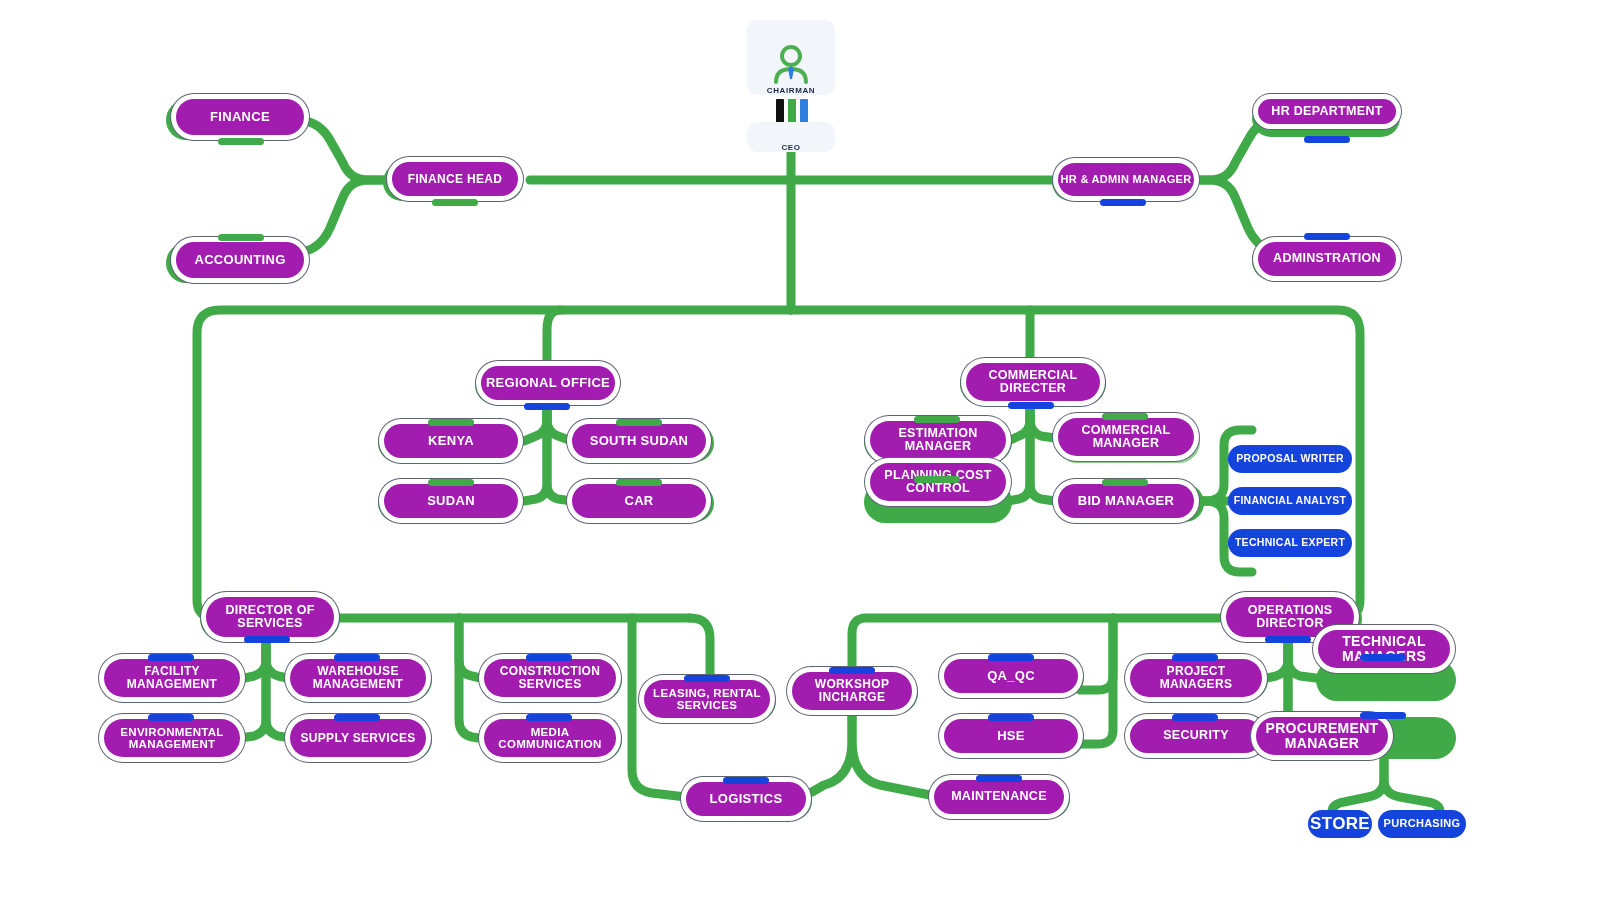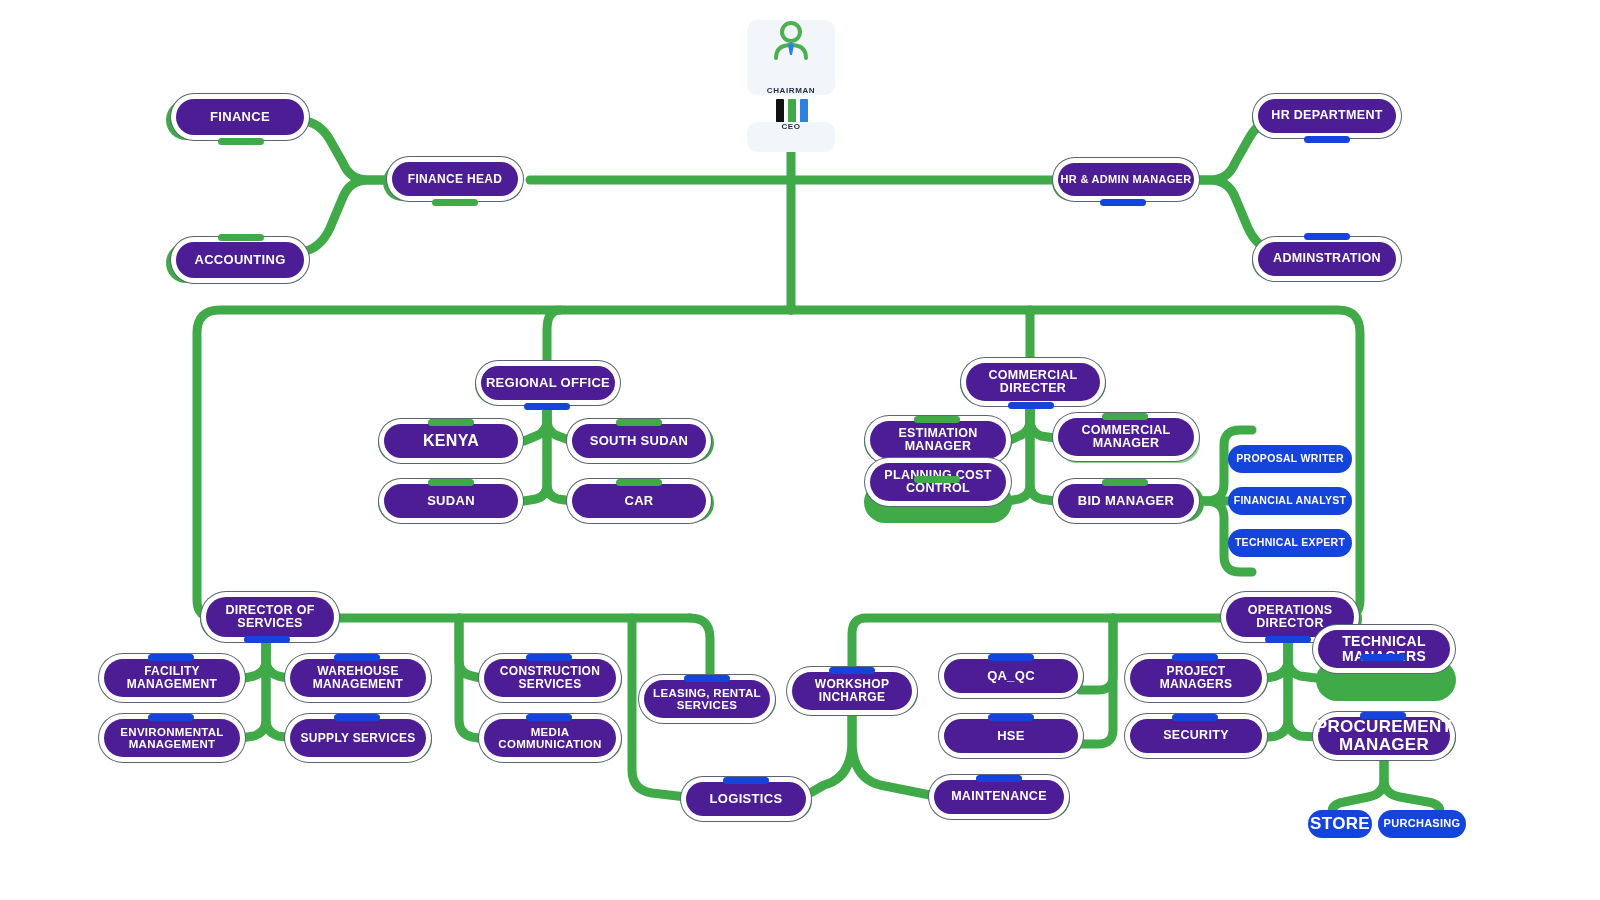--- a/index.html
+++ b/index.html
@@ -9,37 +9,37 @@
   
   #wires{position:absolute;left:0;top:0;width:1600px;height:900px;}
 
   
   .node{position:absolute;box-sizing:border-box;display:flex;align-items:center;
         justify-content:center;text-align:center;color:#ffffff;
         font-weight:700;letter-spacing:.3px;line-height:1.08;
         text-transform:uppercase;z-index:5;}
 
   
-  .pill{background:#4c1d95;border-radius:999px;
+  .pill{background:#a21caf;border-radius:999px;
         box-shadow:0 0 0 5px #ffffff, 0 0 0 6px #5c6472;}
   
   .plain{background:#1544dd;border-radius:999px;}
 
   
   .halo{position:absolute;border-radius:999px;background:#3faa47;z-index:3;}
   .halo.lite{background:#8fd38f;}
 
   
   .bar{position:absolute;height:7px;border-radius:4px;z-index:7;}
   .bar.green{background:#3faa47;}
   .bar.blue{background:#1544dd;}
 
   
   .card{position:absolute;background:#f2f6fb;border-radius:10px;z-index:6;
-        display:flex;flex-direction:column;align-items:center;justify-content:space-between;}
+        display:flex;flex-direction:column;align-items:center;justify-content:flex-end;}
   .card .cap{font-size:8px;font-weight:700;color:#1f2a44;letter-spacing:.6px;}
   .flagbars{position:absolute;z-index:6;display:flex;gap:4px;align-items:flex-end;}
   .flagbars i{display:block;width:8px;height:32px;border-radius:1px;}
 </style>
 </head>
 <body>
 
 <div id="stage">
 
   <svg id="wires" viewBox="0 0 1600 900">
@@ -135,21 +135,21 @@
   </div>
   <div class="bar green" style="left:218px;top:234px;width:46px;"></div>
 
   <div class="halo" style="left:383px;top:163px;width:140px;height:38px;"></div>
   <div class="node pill" style="left:392px;top:162px;width:126px;height:34px;font-size:12px;">
     <span>FINANCE HEAD</span>
   </div>
   <div class="bar green" style="left:432px;top:199px;width:46px;"></div>
 
   <div class="halo" style="left:1252px;top:99px;width:148px;height:38px;"></div>
-  <div class="node pill" style="left:1258px;top:99px;width:138px;height:34px;font-size:12.5px;align-items:center;">
+  <div class="node pill" style="left:1258px;top:99px;width:138px;height:25px;font-size:12.5px;align-items:center;">
     <span>HR DEPARTMENT</span>
   </div>
   <div class="bar blue" style="left:1304px;top:136px;width:46px;"></div>
 
   <div class="halo" style="left:1252px;top:242px;width:148px;height:38px;"></div>
   <div class="node pill" style="left:1258px;top:242px;width:138px;height:34px;font-size:12.5px;">
     <span>ADMINSTRATION</span>
   </div>
   <div class="bar blue" style="left:1304px;top:233px;width:46px;"></div>
 
@@ -159,21 +159,21 @@
   </div>
   <div class="bar blue" style="left:1100px;top:199px;width:46px;"></div>
 
   <div class="halo" style="left:475px;top:366px;width:144px;height:38px;"></div>
   <div class="node pill" style="left:481px;top:366px;width:134px;height:34px;font-size:13px;">
     <span>REGIONAL OFFICE</span>
   </div>
   <div class="bar blue" style="left:524px;top:403px;width:46px;"></div>
 
   <div class="halo" style="left:378px;top:424px;width:144px;height:38px;"></div>
-  <div class="node pill" style="left:384px;top:424px;width:134px;height:34px;font-size:16px;">
+  <div class="node pill" style="left:384px;top:424px;width:134px;height:34px;font-size:13px;">
     <span>KENYA</span>
   </div>
   <div class="bar green" style="left:428px;top:419px;width:46px;"></div>
 
   <div class="halo" style="left:570px;top:424px;width:144px;height:38px;"></div>
   <div class="node pill" style="left:572px;top:424px;width:134px;height:34px;font-size:13px;">
     <span>SOUTH SUDAN</span>
   </div>
   <div class="bar green" style="left:616px;top:419px;width:46px;"></div>
 
@@ -325,21 +325,21 @@
   </div>
   <div class="bar blue" style="left:1360px;top:654px;width:46px;"></div>
 
   <div class="halo" style="left:1128px;top:719px;width:140px;height:38px;"></div>
   <div class="node pill" style="left:1130px;top:719px;width:132px;height:34px;font-size:12.5px;">
     <span>SECURITY</span>
   </div>
   <div class="bar blue" style="left:1172px;top:714px;width:46px;"></div>
 
   <div class="halo" style="left:1316px;top:717px;width:140px;height:42px;"></div>
-  <div class="node pill" style="left:1318px;top:717px;width:132px;height:38px;font-size:17px;">
+  <div class="node pill" style="left:1256px;top:717px;width:132px;height:38px;font-size:14px;">
     <span>PROCUREMENT MANAGER</span>
   </div>
   <div class="bar blue" style="left:1360px;top:712px;width:46px;"></div>
 
   <div class="node plain" style="left:1308px;top:810px;width:64px;height:28px;font-size:17px;">
     <span>STORE</span>
   </div>
   <div class="node plain" style="left:1378px;top:810px;width:88px;height:28px;font-size:11px;">
     <span>PURCHASING</span>
   </div>

